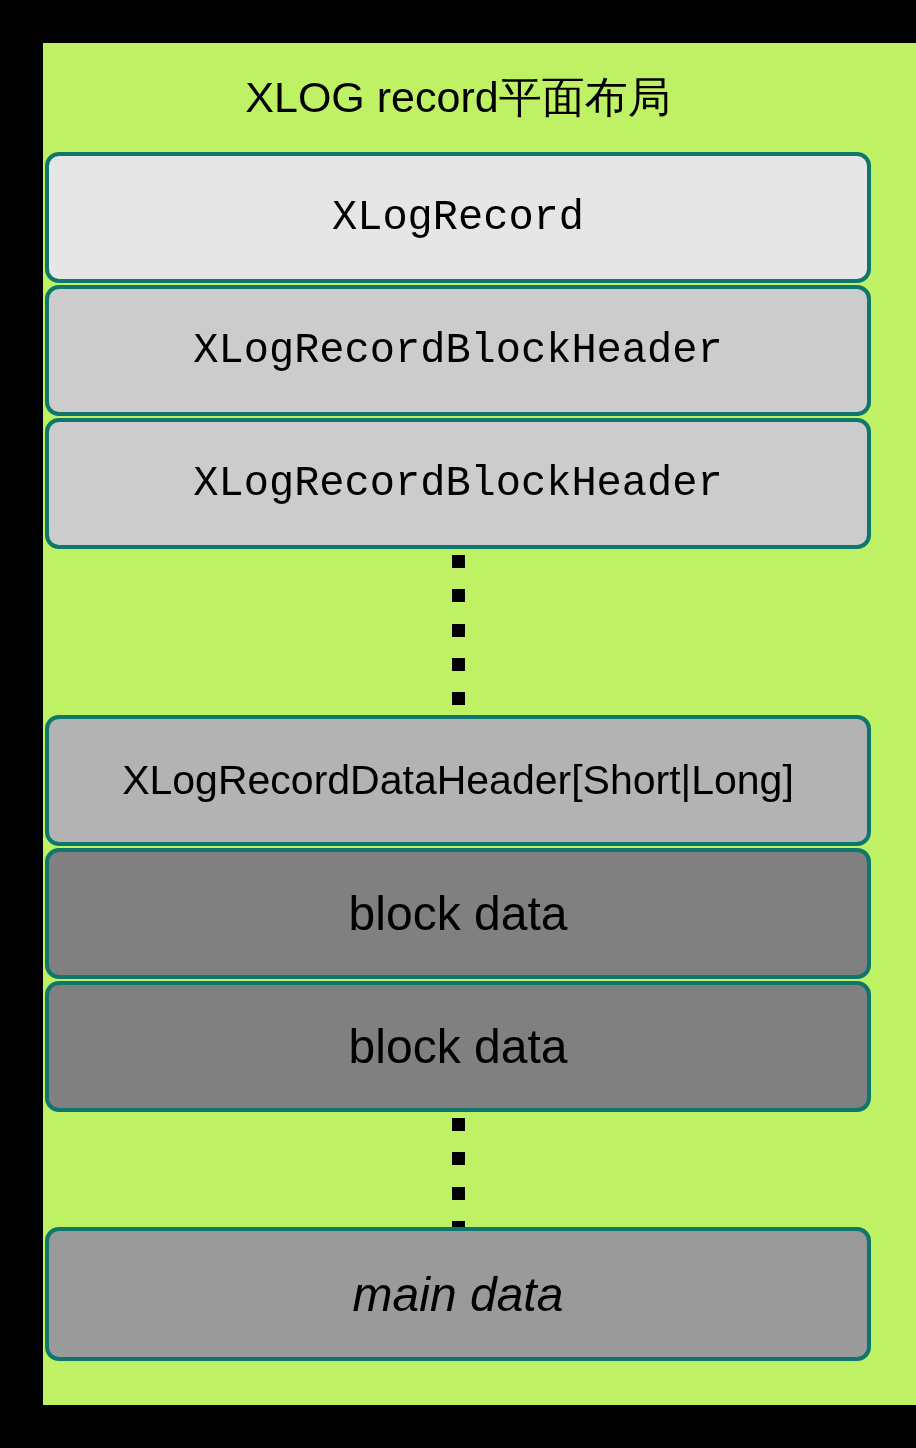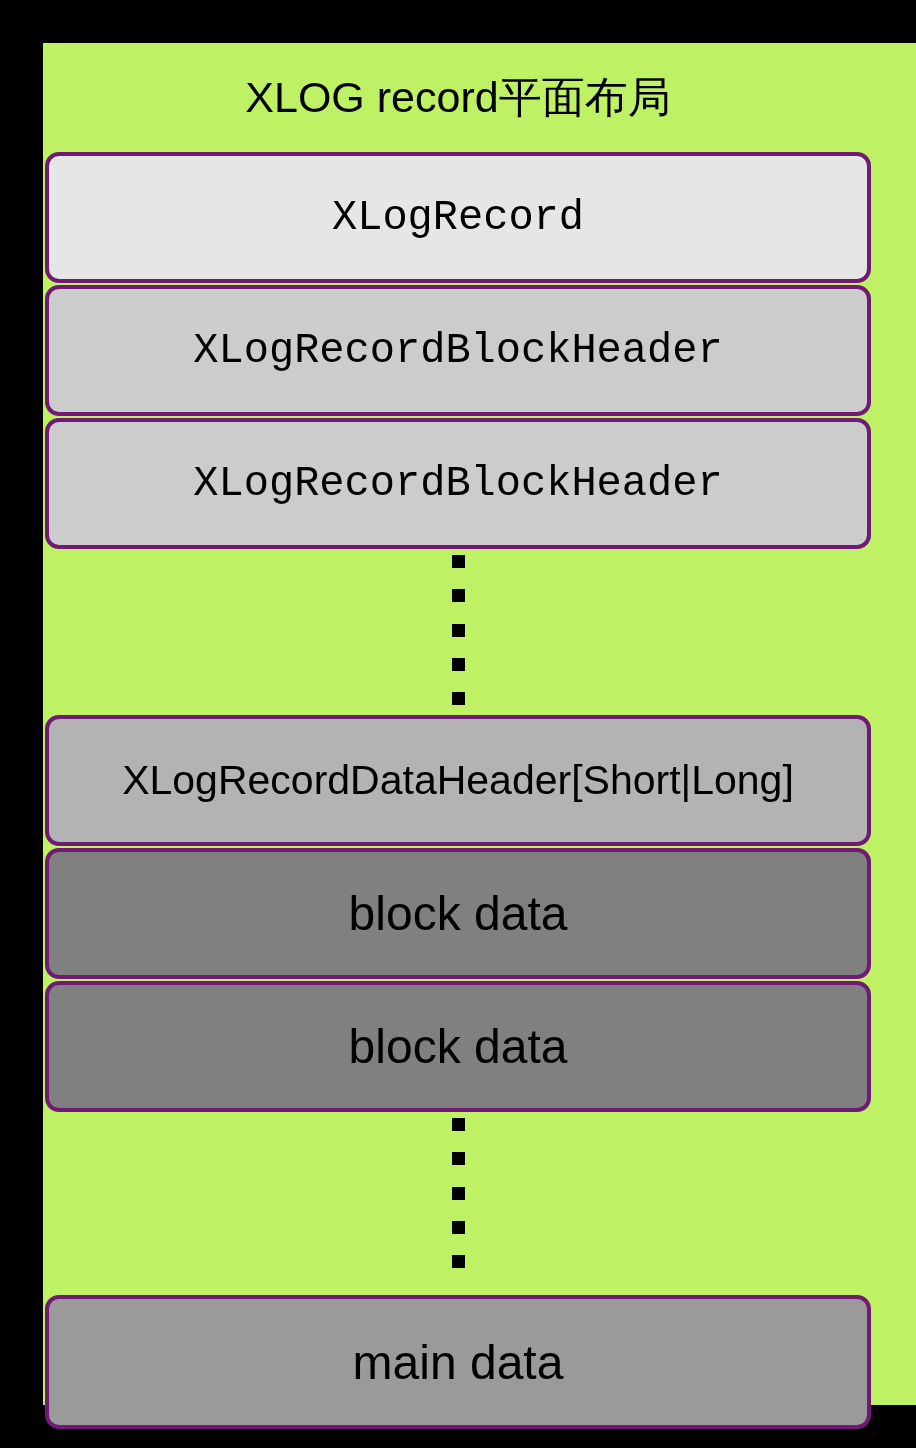--- a/index.html
+++ b/index.html
@@ -51,21 +51,21 @@
     letter-spacing: 0px;
     white-space: nowrap;
   }
 
   
   .box {
     position: absolute;
     left: 2px;
     width: 826px;
     box-sizing: border-box;
-    border: 4px solid #701a75;
+    border: 4px solid #0f766e;
     border-radius: 14px;
     display: flex;
     align-items: center;
     justify-content: center;
     color: #000000;
     text-align: center;
     white-space: nowrap;
     overflow: hidden;
   }
 
@@ -82,21 +82,21 @@
     font-size: 41px;
   }
 
   
   #box-xlogrecord        { top: 109px;  height: 131px; background: #e6e6e6; }
   #box-blockheader-1     { top: 242px;  height: 131px; background: #cccccc; }
   #box-blockheader-2     { top: 375px;  height: 131px; background: #cccccc; }
   #box-dataheader        { top: 672px;  height: 131px; background: #b3b3b3; }
   #box-blockdata-1       { top: 805px;  height: 131px; background: #808080; }
   #box-blockdata-2       { top: 938px;  height: 131px; background: #808080; }
-  #box-maindata          { top: 1252px; height: 134px; background: #9a9a9a; }
+  #box-maindata          { top: 1184px; height: 134px; background: #9a9a9a; font-style: italic; }
 
   
   .ellipsis {
     position: absolute;
     left: 0;
     width: 830px;
     display: flex;
     flex-direction: column;
     align-items: center;
     justify-content: space-between;

